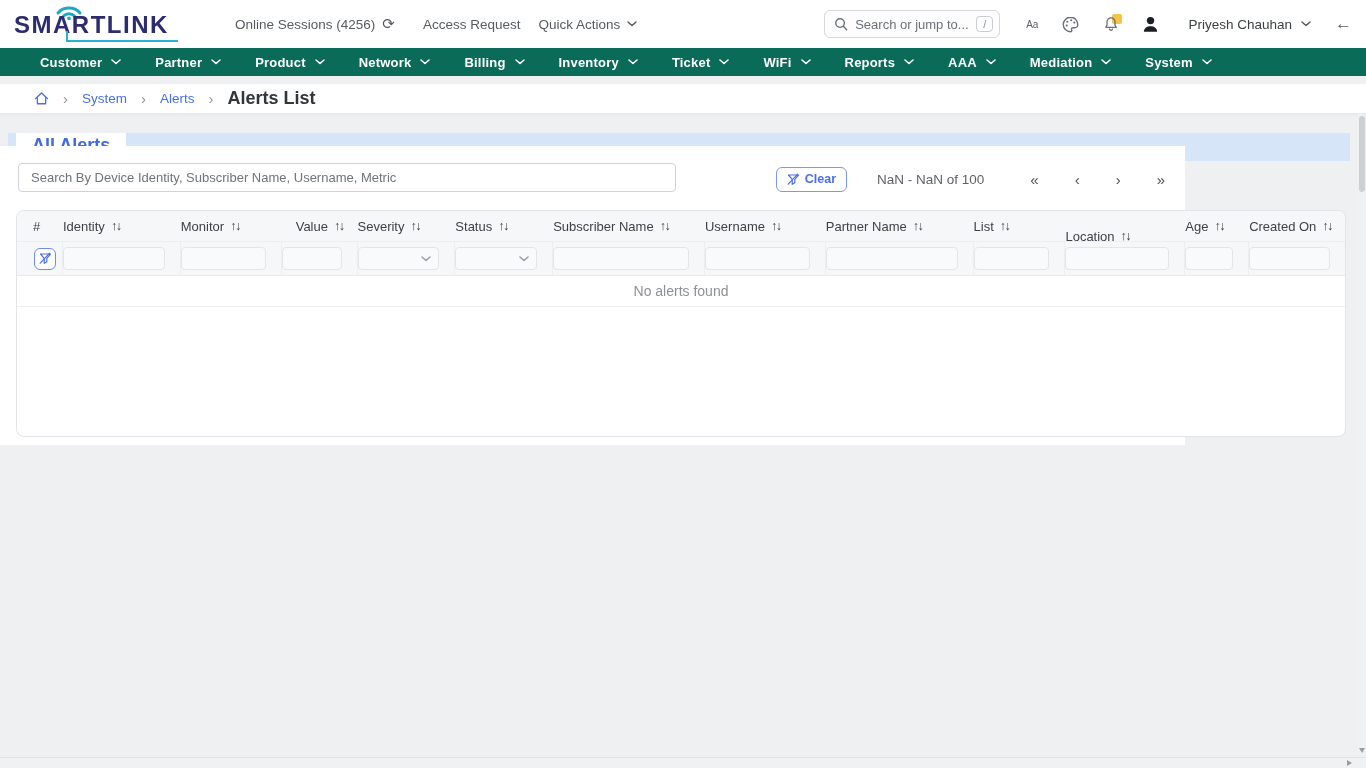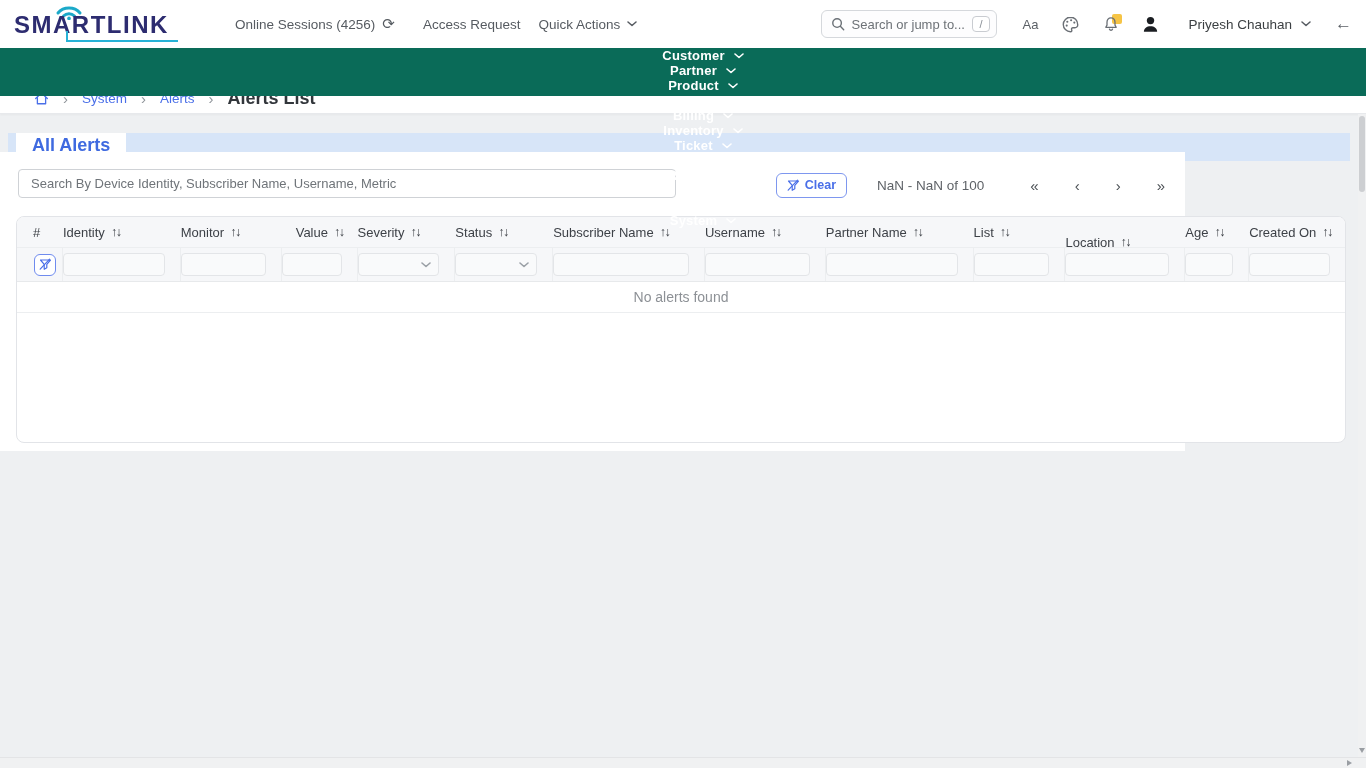--- a/index.html
+++ b/index.html
@@ -16,46 +16,46 @@
   .hdr-left { position:absolute; left:235px; top:0; height:48px; display:flex; align-items:center; }
   .hdr-link { font-size:13.5px; color:#565b61; cursor:pointer; white-space:nowrap; }
   .refresh-glyph { font-size:15px; color:#565b61; margin-left:7px; cursor:pointer; }
   .gap28 { width:28px; } .gap18 { width:18px; }
   .menu-trigger { display:flex; align-items:center; gap:7px; cursor:pointer; }
   .hdr-right { position:absolute; right:14px; top:0; height:48px; display:flex; align-items:center; }
   .gsearch { width:176px; height:28px; border:1px solid #d5d8dc; border-radius:6px; background:#fdfdfe; display:flex; align-items:center; padding:0 6px 0 9px; }
   .gsearch input { flex:1; min-width:0; border:none; outline:none; background:transparent; font-size:13px; color:#3c4043; margin-left:7px; font-family:"Liberation Sans",sans-serif; }
   .gsearch input::placeholder { color:#6d7277; }
   .slash-badge { font-size:11px; color:#8a9097; border:1px solid #c9ccd1; border-radius:4px; padding:1px 6px; background:#fff; }
-  .aa-toggle { font-size:13px; color:#5b6066; margin-left:26px; cursor:pointer; }
+  .aa-toggle { font-size:10px; color:#5b6066; margin-left:26px; cursor:pointer; }
   .hicon { margin-left:24px; cursor:pointer; position:relative; display:inline-flex; }
   .bell-badge { position:absolute; right:-3px; top:-2px; width:10px; height:10px; background:#f6c445; border-radius:2px; z-index:-1; }
   .bell-wrap { z-index:0; }
   .user-chip { display:flex; align-items:center; margin-left:18px; cursor:pointer; }
   .user-name { font-size:13.5px; color:#3c4043; margin:0 9px 0 10px; white-space:nowrap; }
   .back-arrow { font-size:17px; color:#5b6066; margin-left:24px; cursor:pointer; }
 
   
-  .navbar { position:absolute; top:48px; left:0; width:1366px; height:48px; background:#0a6b58; display:flex; align-items:center; padding-left:40px; column-gap:34px; z-index:5;flex-direction:column; }
+  .navbar { position:absolute; top:48px; left:0; width:1366px; height:28px; background:#0a6b58; display:flex; align-items:center; padding-left:40px; column-gap:34px; z-index:5; }
   .nav-item { display:flex; align-items:center; gap:9px; cursor:pointer; }
   .nav-label { color:#ffffff; font-size:13px; font-weight:600; letter-spacing:0.2px; }
 
   
   .breadcrumb { position:absolute; top:84px; left:0; width:1366px; height:30px; background:#ffffff; display:flex; align-items:center; padding-left:34px; border-bottom:1px solid #e7e9ec; box-shadow:0 1px 2px rgba(0,0,0,0.04); z-index:4; }
   .bc-sep { color:#8f949a; font-size:15px; margin:0 14px; line-height:1; }
   .bc-link { color:#4a6fe8; font-size:13.5px; cursor:pointer; text-decoration:none; }
   .bc-current { color:#32363b; font-size:18px; font-weight:700; }
   .home-btn { display:inline-flex; cursor:pointer; }
 
   
   .tabstrip { position:absolute; top:133px; left:8px; width:1342px; height:28px; background:#d7e5f8; display:flex; align-items:flex-end; }
   .tab-active { margin-left:8px; height:28px; min-width:83px; padding:0 16px; background:#ffffff; color:#3f6ae0; font-size:18px; font-weight:700; display:flex; align-items:center; justify-content:center; border-bottom:3px solid #3f6ae0; cursor:pointer; }
 
   
-  .content { position:absolute; top:152px; left:0; width:1185px; height:299px; background:#ffffff; }
+  .content { position:absolute; top:146px; left:0; width:1185px; height:299px; background:#ffffff; }
   .table-search { position:absolute; left:18px; top:17px; width:658px; height:29px; border:1px solid #cfd2d6; border-radius:4px; padding:0 12px; font-size:13px; color:#3c4043; outline:none; font-family:"Liberation Sans",sans-serif; }
   .table-search::placeholder { color:#6f7479; }
   .toolbar-right { position:absolute; right:20px; top:20px; height:26px; display:flex; align-items:center; }
   .clear-btn { display:flex; align-items:center; gap:5px; height:25px; padding:0 10px; background:#ffffff; border:1.5px solid #7e97ef; border-radius:6px; color:#4a6fe8; font-size:12.5px; font-weight:600; cursor:pointer; font-family:"Liberation Sans",sans-serif; }
   .pg-range { font-size:13.5px; color:#5f6368; margin-left:30px; white-space:nowrap; }
   .pager { display:flex; align-items:center; margin-left:10px; }
   .pg-btn { border:none; background:transparent; font-size:15px; color:#4b5055; margin-left:36px; cursor:pointer; font-family:"Liberation Sans",sans-serif; line-height:1; }
 
   
   .table { position:absolute; left:16px; top:64px; width:1330px; height:227px; background:#ffffff; border:1px solid #e2e4e8; border-radius:8px; overflow:hidden; }

